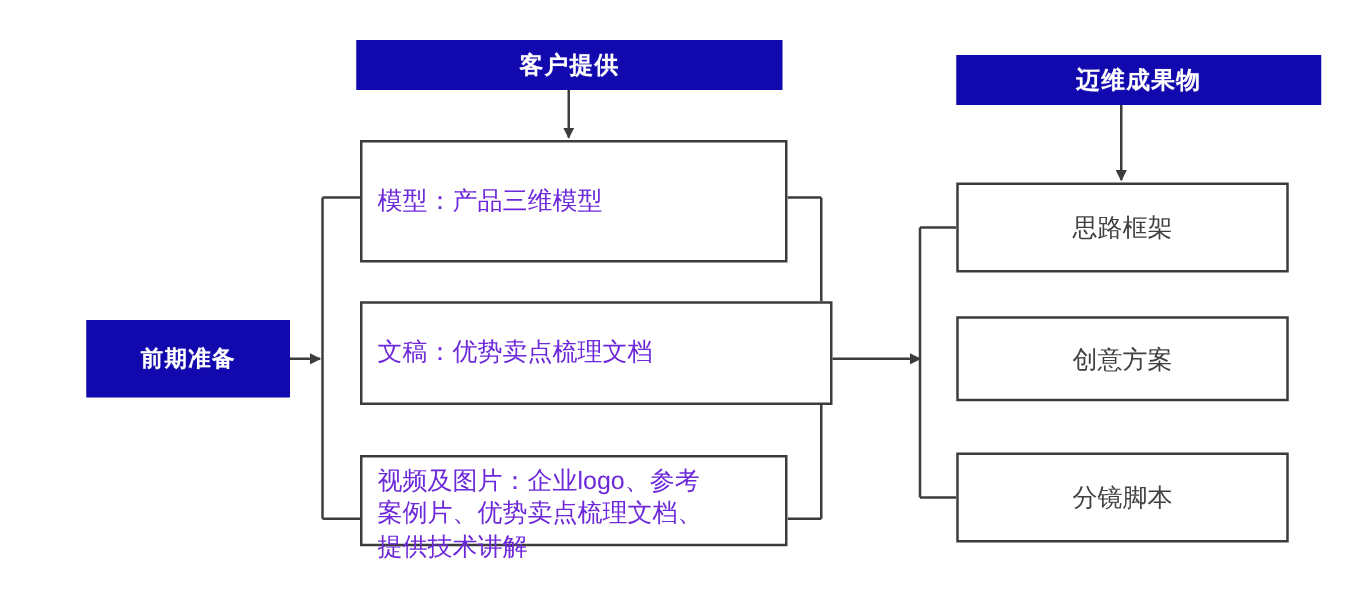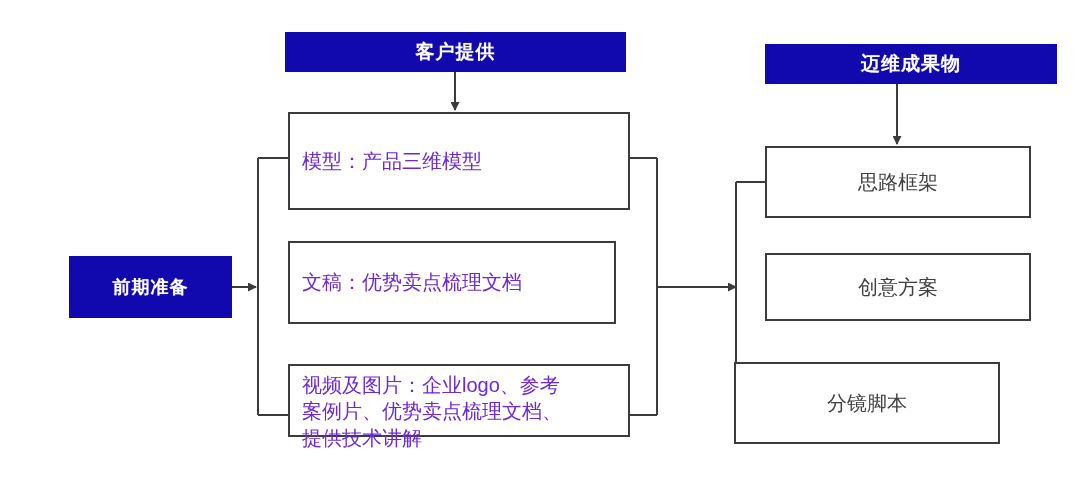--- a/index.html
+++ b/index.html
@@ -128,35 +128,35 @@
   </div>
 
   <div class="node start-box" style="left:42px; top:256px; width:163px; height:62px;margin-left:27px;">
     <span>前期准备</span>
   </div>
 
   <div class="node plain-box" style="left:288px; top:112px; width:342px; height:98px;">
     <div class="box-text-left" style="left:12px; top:34px;">模型：产品三维模型</div>
   </div>
 
-  <div class="node plain-box" style="left:288px; top:241px; width:328px; height:83px;">
+  <div class="node plain-box" style="left:288px; top:241px; width:378px; height:83px;">
     <div class="box-text-left" style="left:12px; top:26px;">文稿：优势卖点梳理文档</div>
   </div>
 
   <div class="node plain-box" style="left:288px; top:364px; width:342px; height:73px;">
     <div class="box-text-left" style="left:12px; top:6px;">视频及图片：企业logo、参考
 案例片、优势卖点梳理文档、
 提供技术讲解</div>
   </div>
 
   <div class="node plain-box" style="left:765px; top:253px; width:266px; height:68px;">
     <div class="box-text-center">创意方案</div>
   </div>
 
   <div class="node plain-box" style="left:765px; top:146px; width:266px; height:72px;">
     <div class="box-text-center">思路框架</div>
   </div>
 
-  <div class="node plain-box" style="left:734px; top:362px; width:266px; height:82px;">
+  <div class="node plain-box" style="left:765px; top:362px; width:266px; height:72px;">
     <div class="box-text-center">分镜脚本</div>
   </div>
 
 </div>
 
 </body></html>

